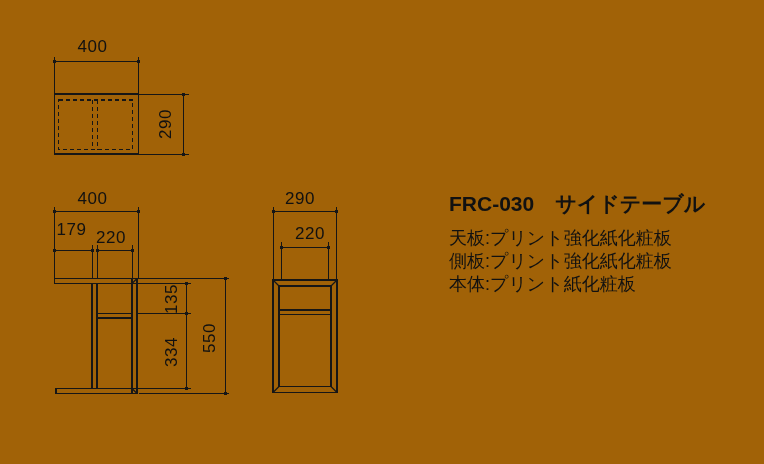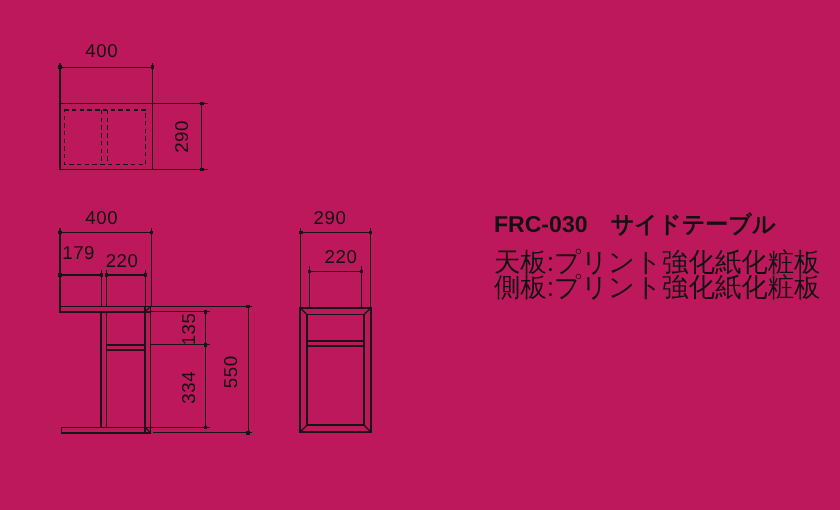--- a/index.html
+++ b/index.html
@@ -1,19 +1,19 @@
 <!DOCTYPE html>
 <html><head>
 <meta charset="utf-8">
 <style>
   html,body{margin:0;padding:0;background:#ffffff;}
   .canvas{
     position:relative;
     width:764px;height:464px;
-    background:#be185d;
+    background:#a16207;
     font-family:"Liberation Sans","DejaVu Sans",sans-serif;
     color:#111;
     overflow:hidden;
   }
   svg{position:absolute;left:0;top:0;}
   .obj{stroke:#161616;stroke-width:1.5;fill:none;}
   .obj-thin{stroke:#161616;stroke-width:1.3;fill:none;}
   .hidden-edge{stroke:#161616;stroke-width:1.2;fill:none;stroke-dasharray:4 3;}
   .dim{stroke:#161616;stroke-width:1;fill:none;}
   .ext{stroke:#161616;stroke-width:1;fill:none;}
@@ -32,21 +32,21 @@
   .title{
     position:absolute;
     left:449px;top:190px;
     font-size:21px;
     font-weight:bold;
     white-space:nowrap;
   }
   .specs{
     position:absolute;
     left:449px;top:227px;
-    font-size:24px;
+    font-size:18px;
     line-height:23px;
     white-space:nowrap;
   }
   .specs div{height:23px;}
 </style>
 </head>
 <body>
 
 <div class="canvas">
 
@@ -157,15 +157,16 @@
   <span class="dim-label vertical" style="left:210px;top:338px;">550</span>
 
   <span class="dim-label" style="left:300px;top:199px;">290</span>
   <span class="dim-label" style="left:300px;top:234px;margin-left:10px;">220</span>
 
   <div class="title">FRC-030　サイドテーブル</div>
 
   <div class="specs">
     <div>天板:プリント強化紙化粧板</div>
     <div>側板:プリント強化紙化粧板</div>
+    <div>本体:プリント紙化粧板</div>
   </div>
 
 </div>
 
 </body></html>

